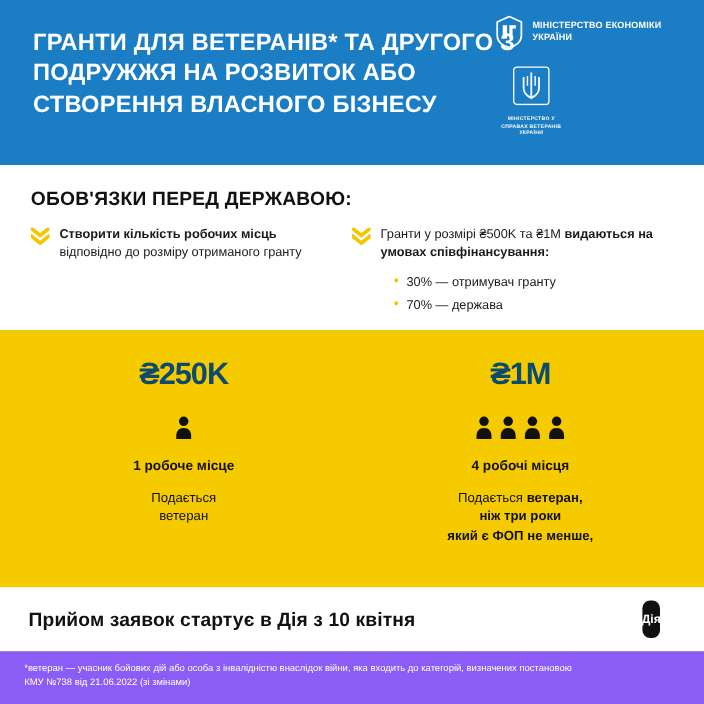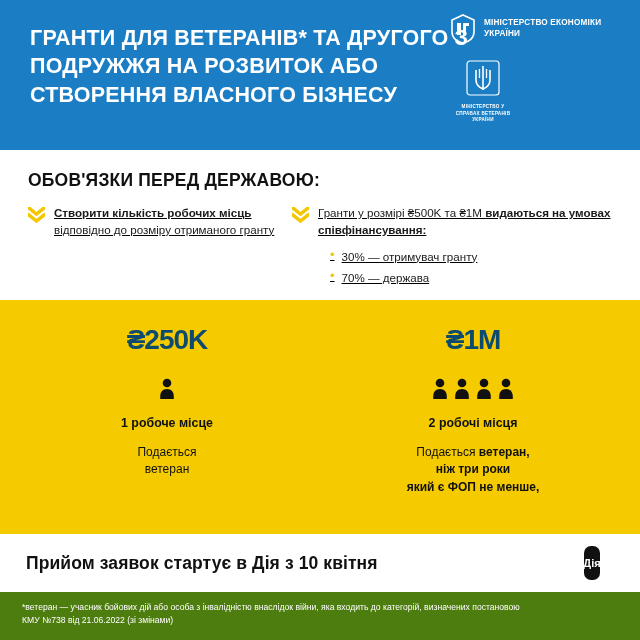--- a/index.html
+++ b/index.html
@@ -95,21 +95,21 @@
     height: 150px;
   }
   .duties h2 {
     font-size: 17.5px;
     font-weight: bold;
     color: #111111;
     letter-spacing: .2px;
     margin-bottom: 14px;
     text-transform: uppercase;
   }
-  .duties-cols { display: flex; gap: 12px; text-decoration: underline; }
+  .duties-cols { display: flex; gap: 40px; }
   .duty-col { display: flex; gap: 9px; }
   .duty-col.left { width: 252px; }
   .duty-col.right { flex: 1; }
   .chev {
     flex: 0 0 auto;
     margin-top: 2px;
     line-height: 0;
   }
   .duty-text {
     font-size: 11.6px;
@@ -179,21 +179,21 @@
     border-radius: 7px;
     color: #ffffff;
     font-size: 11px;
     font-weight: bold;
     display: flex; align-items: center; justify-content: center;
     margin-right: 14px;
   }
 
   
   .note {
-    background: #4d7c0f;
+    background: #8b5cf6;
     height: 48px;
     color: #ffffff;
     padding: 9px 22px;
     font-size: 8.6px;
     line-height: 1.5;
   }
 </style>
 </head>
 <body>
 
@@ -301,21 +301,21 @@
           </svg>
           <svg width="16" height="22" viewBox="0 0 16 22">
             <circle cx="8" cy="5" r="4.3" fill="#111111"></circle>
             <path d="M8 11 C3.5 11 1.2 14 1.2 18.5 L1.2 21 L14.8 21 L14.8 18.5 C14.8 14 12.5 11 8 11 Z" fill="#111111"></path>
           </svg>
           <svg width="16" height="22" viewBox="0 0 16 22">
             <circle cx="8" cy="5" r="4.3" fill="#111111"></circle>
             <path d="M8 11 C3.5 11 1.2 14 1.2 18.5 L1.2 21 L14.8 21 L14.8 18.5 C14.8 14 12.5 11 8 11 Z" fill="#111111"></path>
           </svg>
         </div>
-      <div class="grant-places">2 робочі місця</div>
+      <div class="grant-places">4 робочі місця</div>
       <div class="grant-desc">
           <div><span>Подається </span><b>ветеран,</b></div>
           <div><b>ніж три роки</b></div>
           <div><b>який є ФОП не менше,</b></div>
         </div>
     </div>
 
   </div>
 
   <div class="banner">

